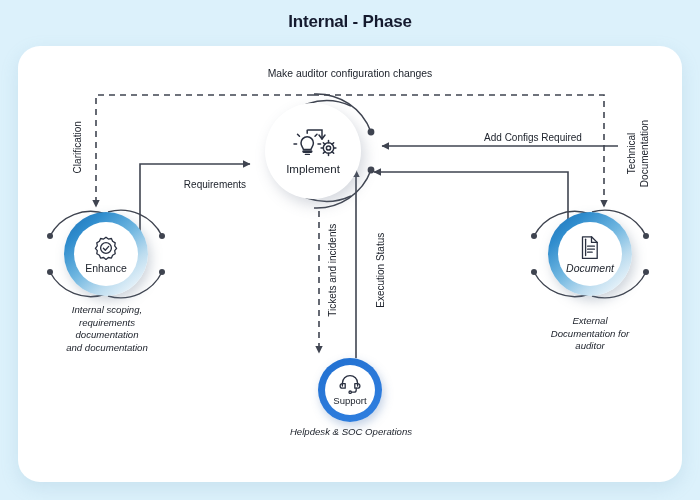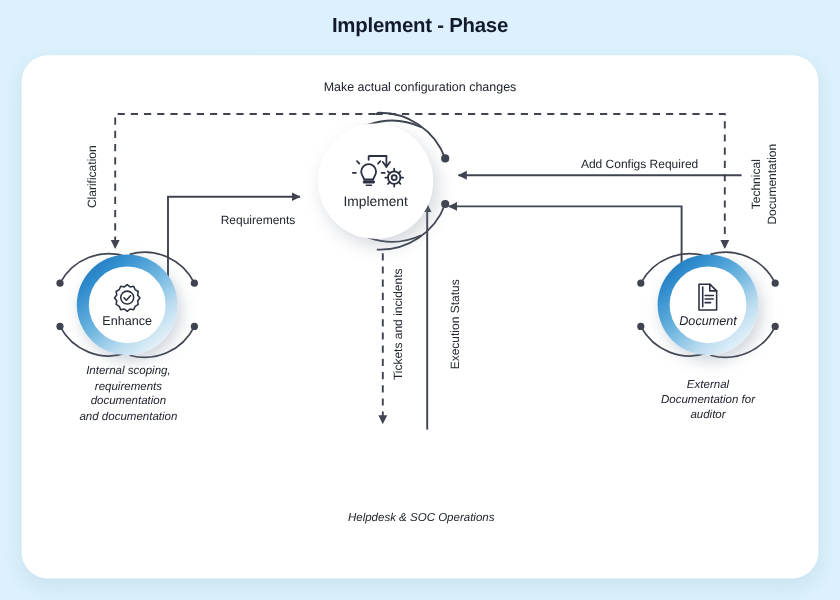--- a/index.html
+++ b/index.html
@@ -121,21 +121,21 @@
     transform: rotate(-90deg); }
   #label-technical-doc .l2 { display:block; }
   #label-tickets { left: 250px; top: 218px; width: 130px;
     transform: rotate(-90deg); }
   #label-exec-status { left: 298px; top: 218px; width: 130px;
     transform: rotate(-90deg); }
 </style>
 </head>
 <body>
 
-<div class="page-title">Implement - Phase</div>
+<div class="page-title">Internal - Phase</div>
 
 <div class="card">
   <div class="diagram">
 
     <svg class="edges" viewBox="0 0 664 436">
       <defs>
         <marker id="arrS" markerWidth="9" markerHeight="9" refX="7" refY="4.5" orient="auto" markerUnits="userSpaceOnUse">
           <path d="M0,0.8 L7.5,4.5 L0,8.2 z" fill="#3f4450"></path>
         </marker>
         <marker id="arrD" markerWidth="9" markerHeight="9" refX="7" refY="4.5" orient="auto" markerUnits="userSpaceOnUse">
@@ -256,37 +256,52 @@
             <path d="M4.5,1.8 L13.5,1.8 L19.2,7.4 L19.2,23.4 L4.5,23.4 z"></path>
             <path d="M13.5,1.8 L13.5,7.4 L19.2,7.4"></path>
             <path d="M7.6,4.2 L7.6,20.6"></path>
             <path d="M9.6,11.2 L16.4,11.2 M9.6,14.2 L16.4,14.2 M9.6,17.2 L14.2,17.2"></path>
           </g>
         </svg>
         <span class="node-label">Document</span>
       </div>
     </div>
 
+    <div class="node" id="node-support">
+      <div class="ring"></div>
+      <div class="inner">
+        <svg class="node-icon" width="22" height="20" viewBox="0 0 22 20">
+          <g stroke="#2a3040" stroke-width="1.3" fill="none" stroke-linecap="round" stroke-linejoin="round">
+            <path d="M3.4,12 L3.4,9.2 a7.6,7.6 0 0 1 15.2,0 L18.6,12"></path>
+            <path d="M3.4,9.6 L6.2,9.6 L6.2,14.2 L3.4,14.2 a1.6,1.6 0 0 1 0,-4.6 z"></path>
+            <path d="M18.6,9.6 L15.8,9.6 L15.8,14.2 L18.6,14.2 a1.6,1.6 0 0 0 0,-4.6 z"></path>
+            <path d="M17.2,14.2 L17.2,16 a2.2,2.2 0 0 1 -2.2,2.2 L12.6,18.2"></path>
+            <circle cx="11.2" cy="18.2" r="1.2"></circle>
+          </g>
+        </svg>
+        <span class="node-label">Support</span>
+      </div>
+    </div>
 
     <div class="caption" id="caption-enhance">
       <span>Internal scoping,</span><br>
       <span>requirements</span><br>
       <span>documentation</span><br>
       <span>and documentation</span>
     </div>
 
     <div class="caption" id="caption-document">
       <span>External</span><br>
       <span>Documentation for</span><br>
       <span>auditor</span>
     </div>
 
     <div class="caption" id="caption-support">Helpdesk &amp; SOC Operations</div>
 
-    <div class="edge-label" id="label-make-config">Make actual configuration changes</div>
+    <div class="edge-label" id="label-make-config">Make auditor configuration changes</div>
 
     <div class="edge-label" id="label-requirements">Requirements</div>
 
     <div class="edge-label" id="label-add-configs">Add Configs Required</div>
 
 
     <div class="vert" id="label-clarification">Clarification</div>
 
     <div class="vert" id="label-technical-doc">
       <span class="l1">Technical</span>

